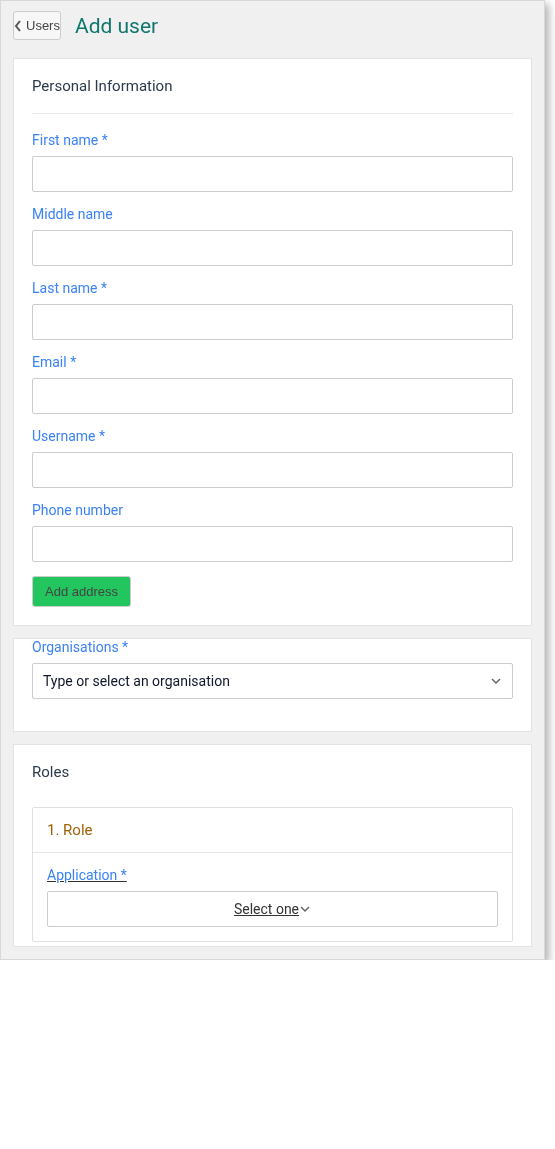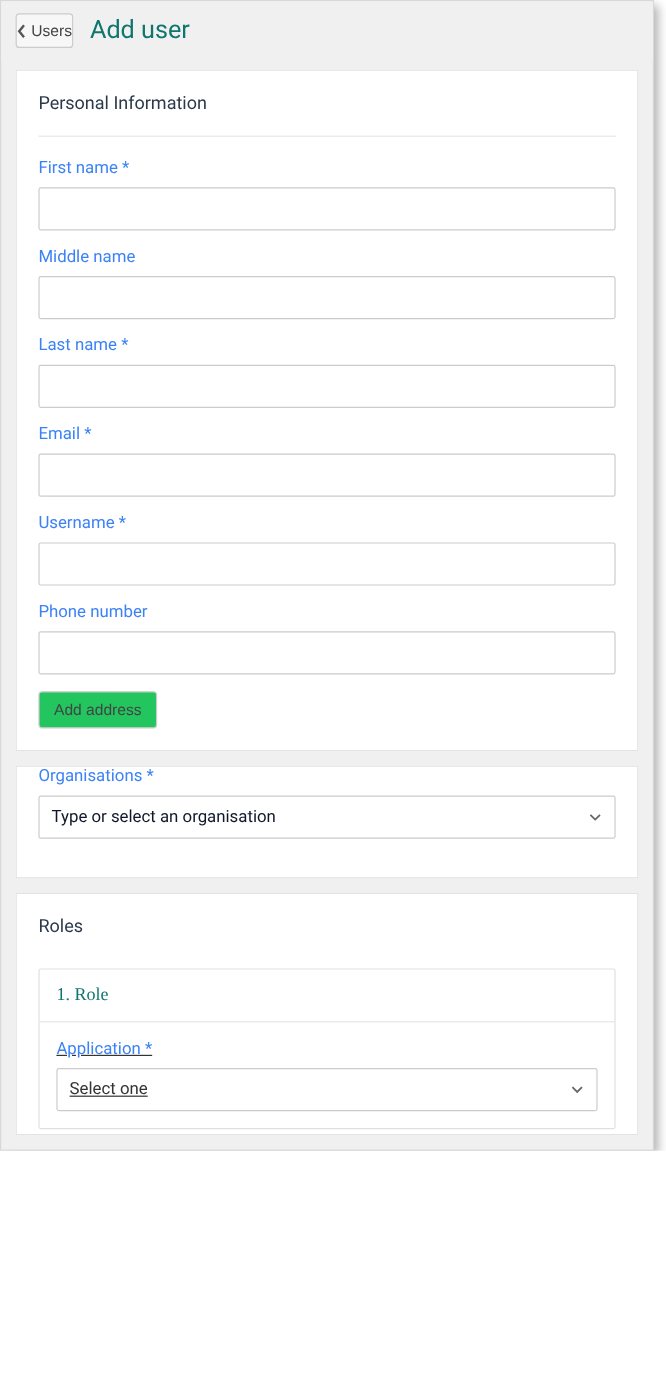--- a/index.html
+++ b/index.html
@@ -67,45 +67,44 @@
 .combo {
   display: flex;
   align-items: center;
   justify-content: space-between;
   color: #0f172a;
   cursor: pointer;
 }
 .select {
   display: flex;
   align-items: center;
-  justify-content: space-between;
+  justify-content: center;
   color: #333;
   cursor: pointer;
 }
 .caret { width: 12px; height: 12px; }
 .btn-secondary {
   background: #22c55e;
   border: 1px solid #ccc;
   border-radius: 3px;
   padding: 7px 12px;
   font-size: 13px;
   color: #444;
   cursor: pointer;
 }
 .role-box {
   border: 1px solid #e0e0e0;
   border-radius: 2px;
   margin-top: 8px;
 }
 .role-heading {
   font-size: 15px;
-  color: #0f766e;
+  color: #a16207;
   padding: 13px 14px;
   border-bottom: 1px solid #e6e6e6;
-  font-family: Liberation Serif, serif;
 }
 .role-body { padding: 14px; }
 .add-role-row { margin: 14px 12px 0 12px; padding: 0 0 14px 0; }
 </style>
 </head>
 <body>
 
 <div class="outer">
 
   <div class="header">

